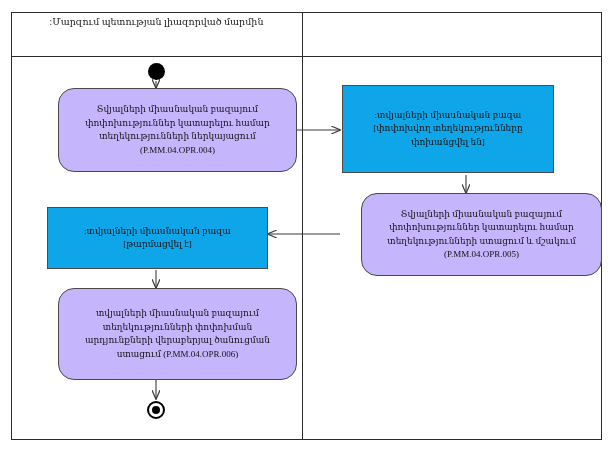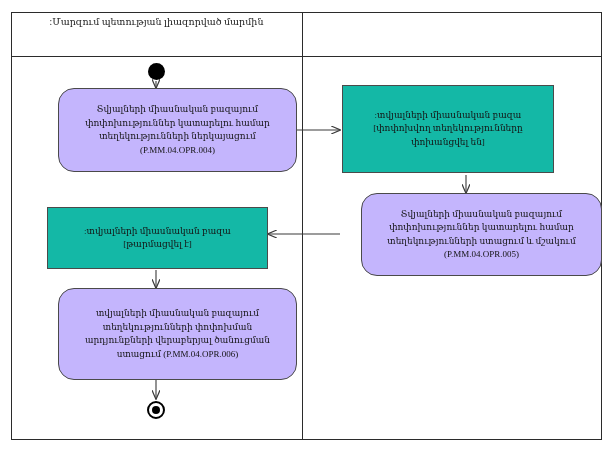--- a/index.html
+++ b/index.html
@@ -66,21 +66,21 @@
     font-size: 9px;
     line-height: 13.5px;
     color: #141414;
     padding: 4px 8px;
     margin-left: 20px;
   }
   .objectnode {
     position: absolute;
     box-sizing: border-box;
     border: 1px solid #4a4a4a;
-    background: #14b8a6;
+    background: #0ea5e9;
     display: flex;
     align-items: center;
     justify-content: center;
     text-align: center;
     font-size: 9px;
     line-height: 13.5px;
     color: #141414;
     padding: 4px 8px;
   }
   .node-text {

